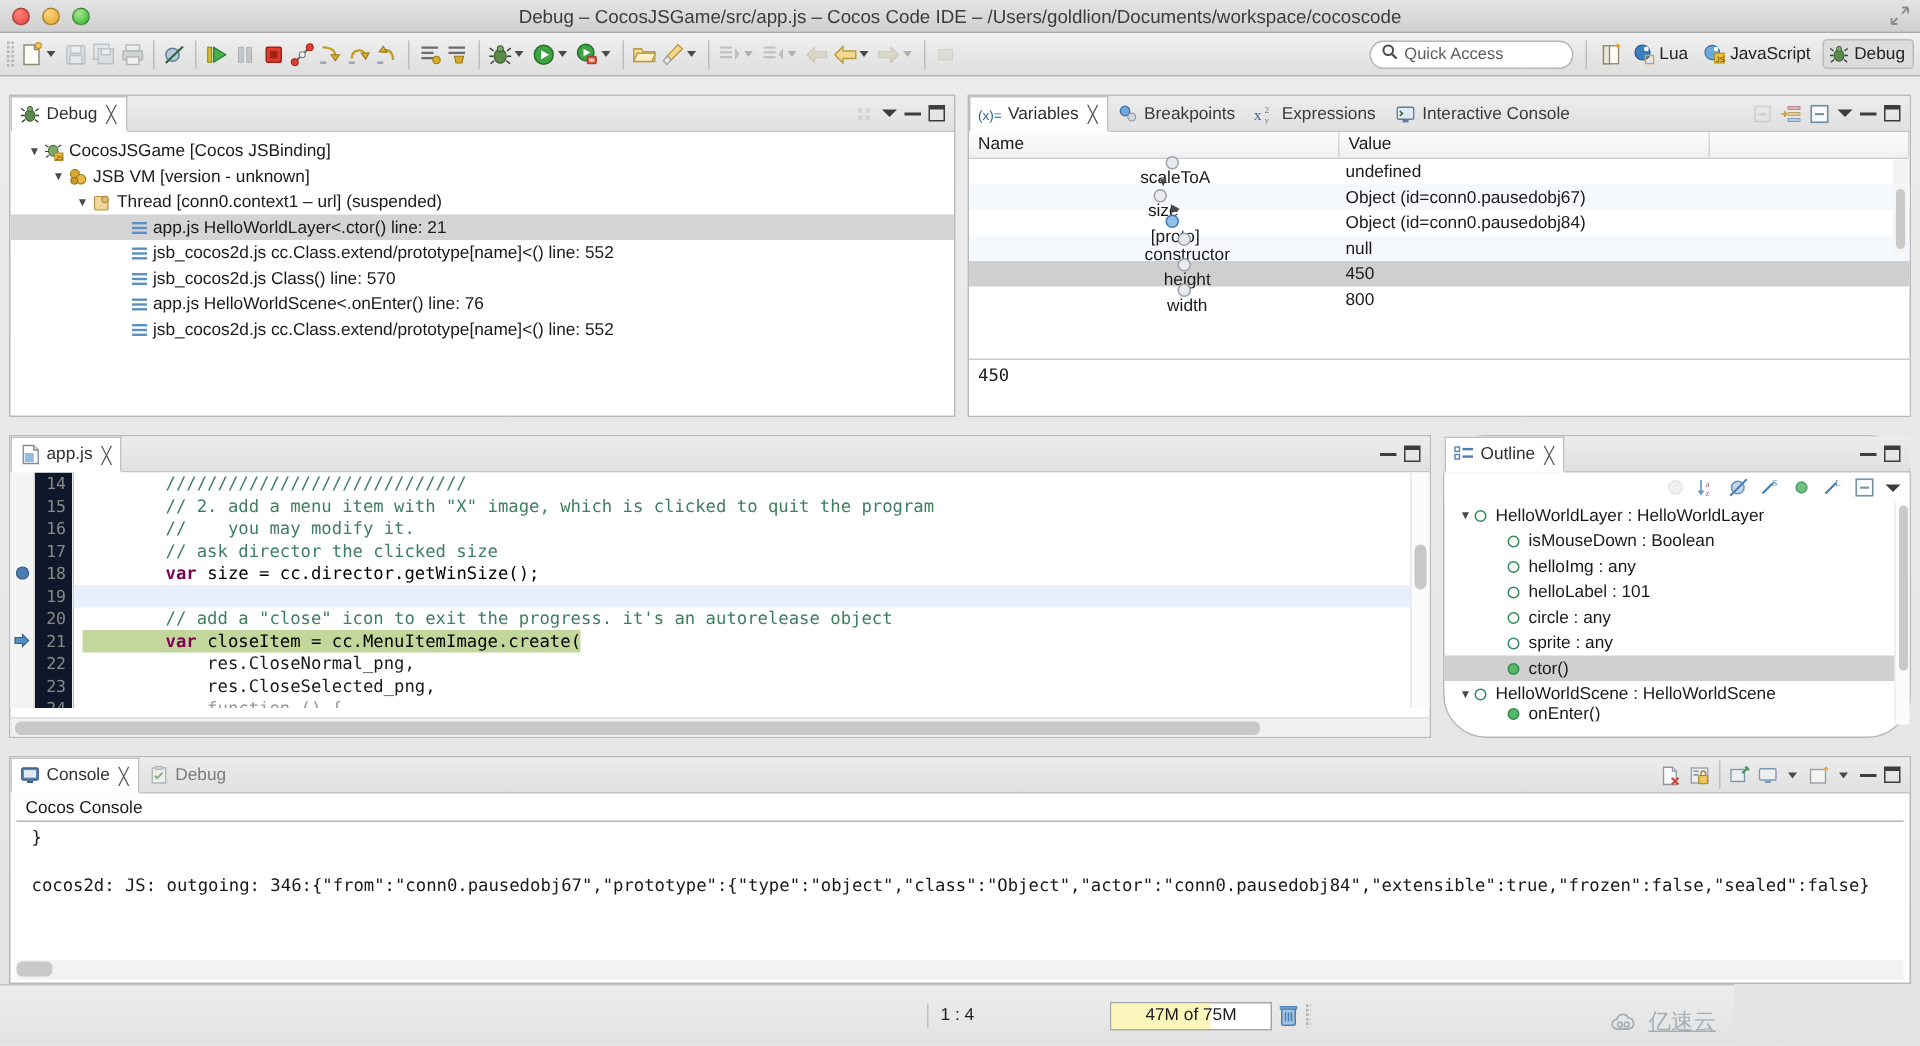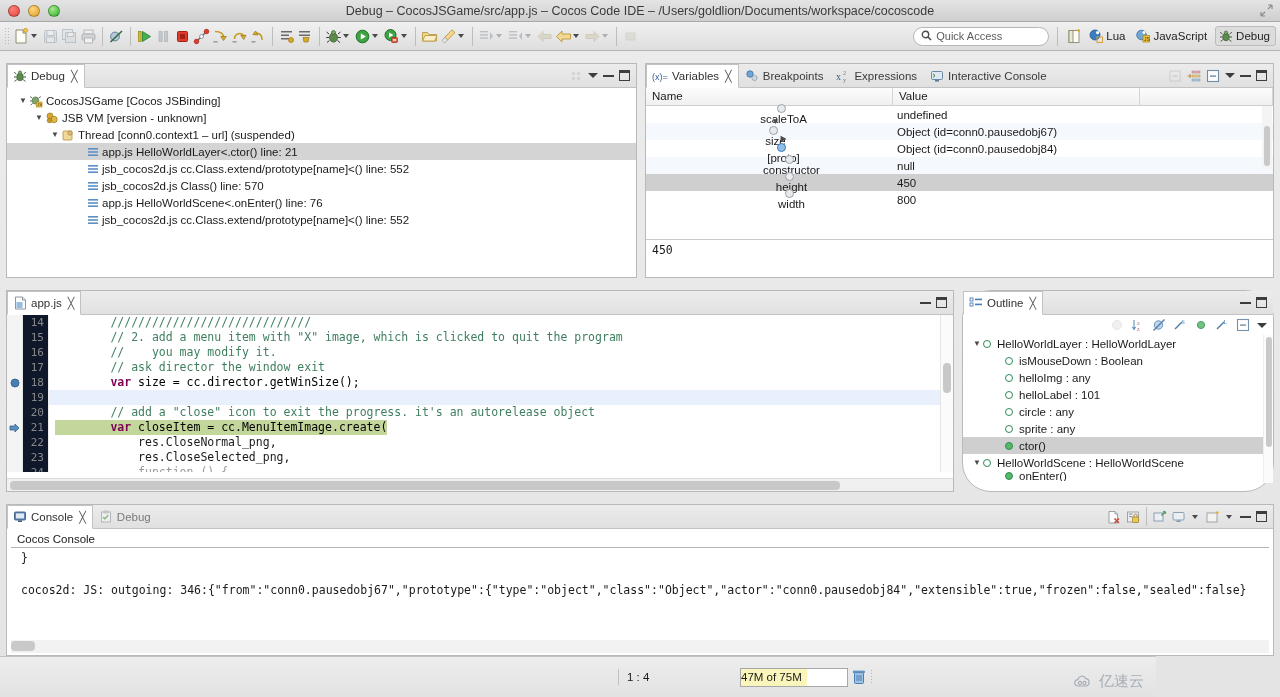--- a/index.html
+++ b/index.html
@@ -198,29 +198,29 @@
   
   .statusbar {
     position: absolute; left: 0; bottom: 0; width: 1156px; height: 41px;
     background: linear-gradient(#ededed, #e2e2e2);
     border-top: 1px solid #c4c4c4;
     display: flex; align-items: center;
   }
   .st-sep { width: 1px; height: 16px; background: #c0c0c0; margin: 0 8px; }
   .heapbar {
     width: 108px; height: 19px; border: 1px solid #a8a8a8; background: #fff;
-    position: relative; font-size: 11.5px; display: flex; align-items: center; 
+    position: relative; font-size: 11.5px; display: flex; align-items: center; justify-content: center;
   }
   .heapfill { position: absolute; left: 0; top: 0; bottom: 0; background: #faf5ba; }
   .heaptext { position: relative; z-index: 2; }
   .trash { width: 14px; height: 16px; margin-left: 4px; }
   .grip-v { width: 4px; height: 16px; margin-left: 4px;
     background-image: radial-gradient(#b4b4b4 1px, transparent 1px); background-size: 3px 3px; }
   .watermark { position: absolute; right: 12px; bottom: 6px; display: flex; align-items: center; gap: 4px;
-               color: #9aa4ad; font-size: 15px; opacity: .85; }
+               color: #9aa4ad; font-size: 15px; opacity: .85; text-decoration: underline; }
 </style>
 </head>
 <body>
 
 <div class="app">
 
   <div class="titlebar">
     <div class="traffic">
       <div class="tl-dot tl-red"></div>
       <div class="tl-dot tl-yel"></div>
@@ -834,21 +834,21 @@
         <div class="ln">21</div>
         <div class="ln">22</div>
         <div class="ln">23</div>
         <div class="ln">24</div>
       </div>
 
       <div class="codearea">
         <div class="cline cm">        /////////////////////////////</div>
         <div class="cline cm">        // 2. add a menu item with "X" image, which is clicked to quit the program</div>
         <div class="cline cm">        //    you may modify it.</div>
-        <div class="cline cm">        // ask director the window exit</div>
+        <div class="cline cm">        // ask director the clicked size</div>
         <div class="cline"><span class="tx">        </span><span class="kw">var</span><span class="tx"> size = cc.director.getWinSize();</span></div>
         <div class="cline cur"></div>
         <div class="cline cm">        // add a "close" icon to exit the progress. it's an autorelease object</div>
         <div class="cline"><span class="exec-hl"><span class="tx">        </span><span class="kw">var</span><span class="tx"> closeItem = cc.MenuItemImage.create(</span></span></div>
         <div class="cline">            res.CloseNormal_png,</div>
         <div class="cline">            res.CloseSelected_png,</div>
         <div class="cline" style="color:#999">            function () {</div>
       </div>
 
       <div class="vscroll-ed">

